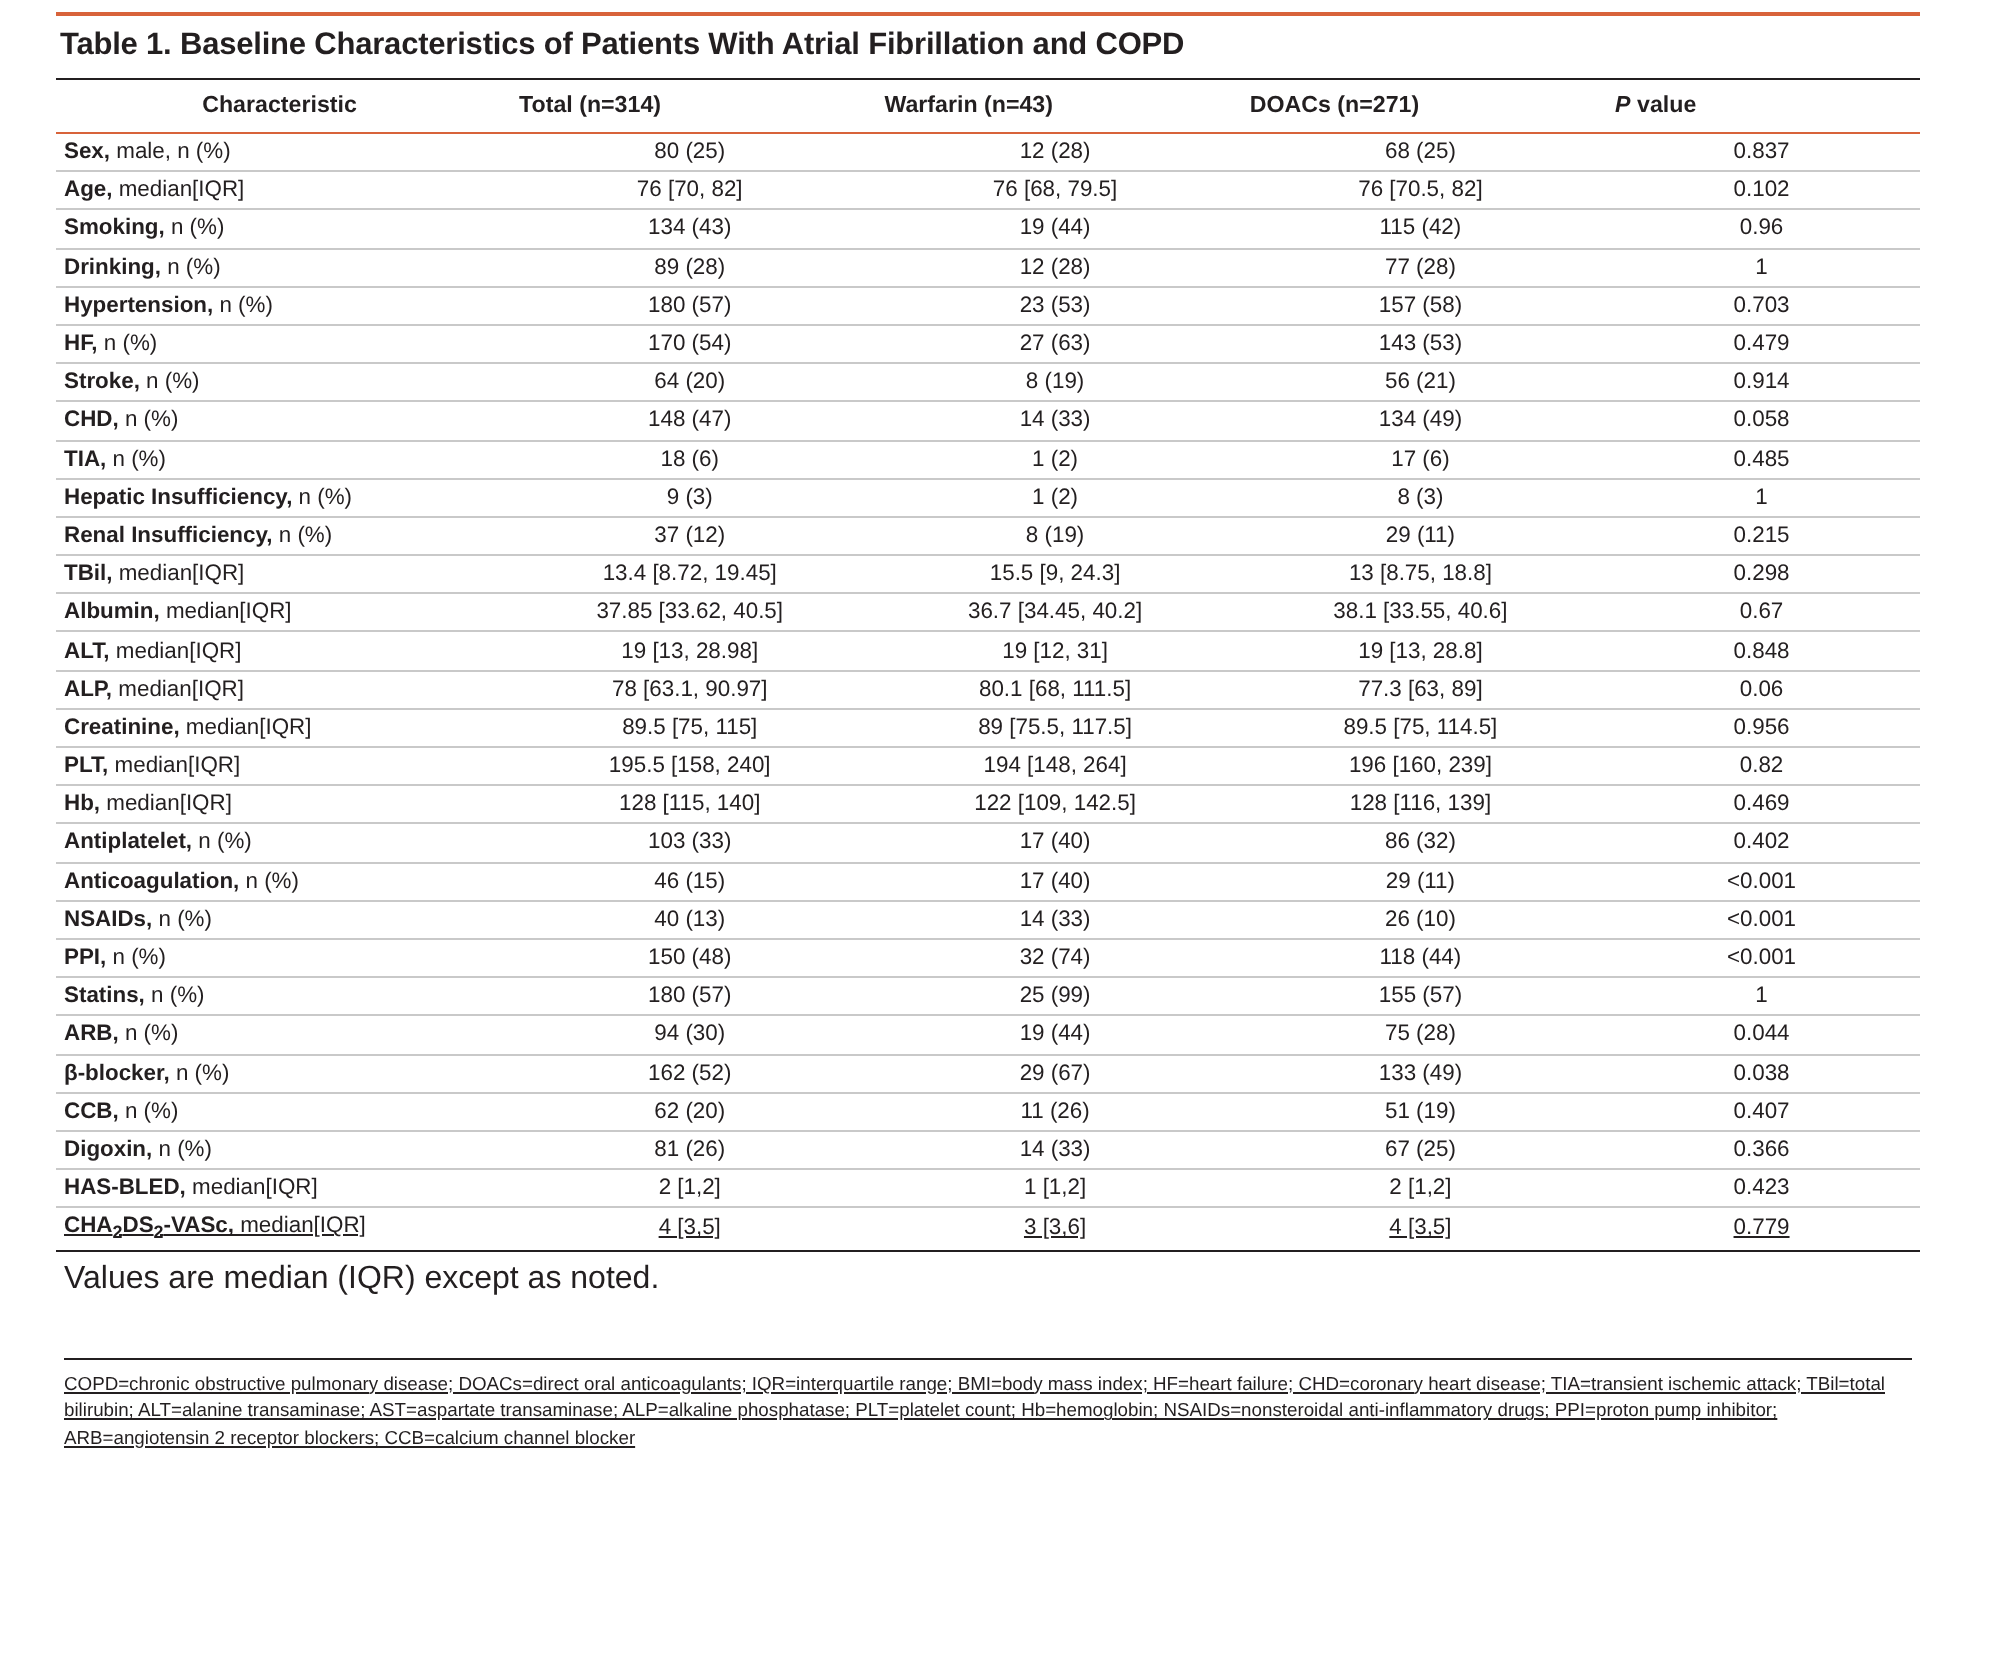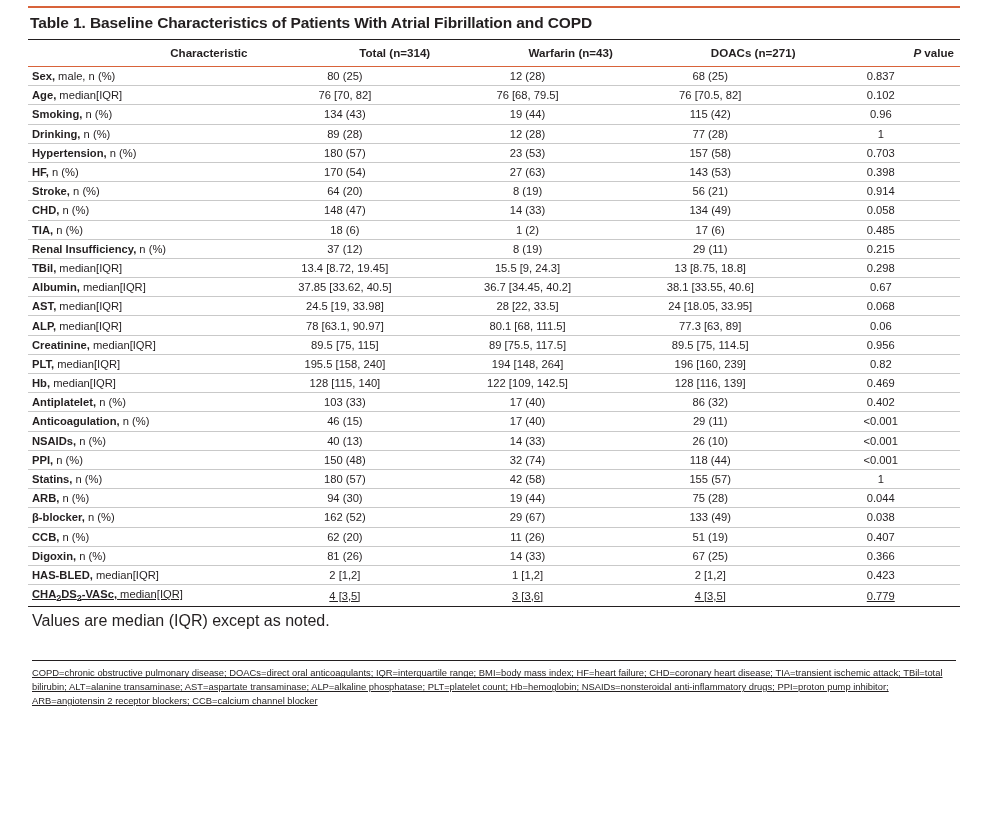--- a/index.html
+++ b/index.html
@@ -33,25 +33,25 @@
     width: 100%;
     border-collapse: collapse;
     font-size: 11.2px;
   }
   table.main thead th {
     font-weight: bold;
     font-size: 11.6px;
     padding: 6px 6px 7px 6px;
     border-top: 1.6px solid #231f20;
     border-bottom: 1.6px solid #d8633a;
-    text-align: right;
+    text-align: left;
     white-space: nowrap;
   }
   table.main thead th.char-head {
-    text-align: right;
+    text-align: center;
     padding-left: 4px;
   }
   table.main tbody td {
     padding: 3.1px 6px;
     text-align: center;
     border-bottom: 0.8px solid #c9c9c9;
     white-space: nowrap;
   }
   table.main tbody td.char {
     text-align: left;
@@ -149,21 +149,21 @@
           <td>180 (57)</td>
           <td>23 (53)</td>
           <td>157 (58)</td>
           <td>0.703</td>
         </tr>
         <tr>
           <td class="char"><strong>HF,</strong><span class="light"> n (%)</span></td>
           <td>170 (54)</td>
           <td>27 (63)</td>
           <td>143 (53)</td>
-          <td>0.398</td>
+          <td>0.479</td>
         </tr>
         <tr>
           <td class="char"><strong>Stroke,</strong><span class="light"> n (%)</span></td>
           <td>64 (20)</td>
           <td>8 (19)</td>
           <td>56 (21)</td>
           <td>0.914</td>
         </tr>
         <tr>
           <td class="char"><strong>CHD,</strong><span class="light"> n (%)</span></td>
@@ -173,20 +173,27 @@
           <td>0.058</td>
         </tr>
         <tr>
           <td class="char"><strong>TIA,</strong><span class="light"> n (%)</span></td>
           <td>18 (6)</td>
           <td>1 (2)</td>
           <td>17 (6)</td>
           <td>0.485</td>
         </tr>
         <tr>
+          <td class="char"><strong>Hepatic Insufficiency,</strong><span class="light"> n (%)</span></td>
+          <td>9 (3)</td>
+          <td>1 (2)</td>
+          <td>8 (3)</td>
+          <td>1</td>
+        </tr>
+        <tr>
           <td class="char"><strong>Renal Insufficiency,</strong><span class="light"> n (%)</span></td>
           <td>37 (12)</td>
           <td>8 (19)</td>
           <td>29 (11)</td>
           <td>0.215</td>
         </tr>
         <tr>
           <td class="char"><strong>TBil,</strong><span class="light"> median[IQR]</span></td>
           <td>13.4 [8.72, 19.45]</td>
           <td>15.5 [9, 24.3]</td>
@@ -194,25 +201,25 @@
           <td>0.298</td>
         </tr>
         <tr>
           <td class="char"><strong>Albumin,</strong><span class="light"> median[IQR]</span></td>
           <td>37.85 [33.62, 40.5]</td>
           <td>36.7 [34.45, 40.2]</td>
           <td>38.1 [33.55, 40.6]</td>
           <td>0.67</td>
         </tr>
         <tr>
-          <td class="char"><strong>AST,</strong><span class="light"> median[IQR]</span></td>
-          <td>24.5 [19, 33.98]</td>
-          <td>28 [22, 33.5]</td>
-          <td>24 [18.05, 33.95]</td>
-          <td>0.068</td>
+          <td class="char"><strong>ALT,</strong><span class="light"> median[IQR]</span></td>
+          <td>19 [13, 28.98]</td>
+          <td>19 [12, 31]</td>
+          <td>19 [13, 28.8]</td>
+          <td>0.848</td>
         </tr>
         <tr>
           <td class="char"><strong>ALP,</strong><span class="light"> median[IQR]</span></td>
           <td>78 [63.1, 90.97]</td>
           <td>80.1 [68, 111.5]</td>
           <td>77.3 [63, 89]</td>
           <td>0.06</td>
         </tr>
         <tr>
           <td class="char"><strong>Creatinine,</strong><span class="light"> median[IQR]</span></td>
@@ -259,21 +266,21 @@
         <tr>
           <td class="char"><strong>PPI,</strong><span class="light"> n (%)</span></td>
           <td>150 (48)</td>
           <td>32 (74)</td>
           <td>118 (44)</td>
           <td>&lt;0.001</td>
         </tr>
         <tr>
           <td class="char"><strong>Statins,</strong><span class="light"> n (%)</span></td>
           <td>180 (57)</td>
-          <td>42 (58)</td>
+          <td>25 (99)</td>
           <td>155 (57)</td>
           <td>1</td>
         </tr>
         <tr>
           <td class="char"><strong>ARB,</strong><span class="light"> n (%)</span></td>
           <td>94 (30)</td>
           <td>19 (44)</td>
           <td>75 (28)</td>
           <td>0.044</td>
         </tr>

